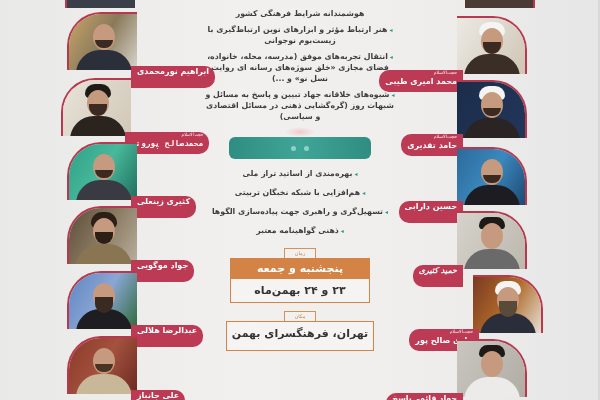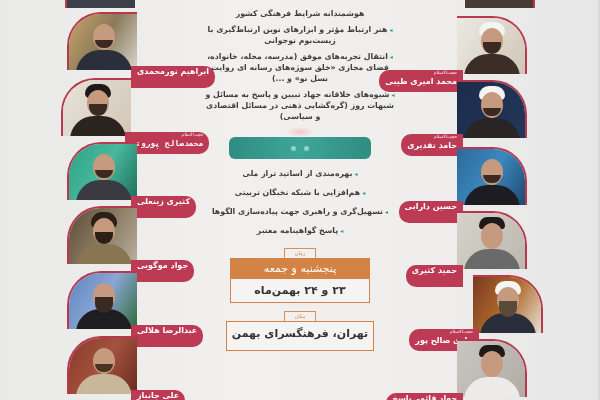--- a/index.html
+++ b/index.html
@@ -70,21 +70,21 @@
   .flourish {
     margin: 4px auto 0; width: 30px; height: 10px; border-radius: 50%;
     background: radial-gradient(#f2c9c9, transparent 70%);
   }
   .label-small {
     margin: 0 auto; width: 32px; height: 10px; border: 1px solid #d59258; border-bottom: none;
     font-size: 5px; color: #c77d3c; text-align: center; line-height: 9px; background: #f3f1ef;
   }
   .day-box {
     margin: 0 auto; width: 140px; height: 21px; background: #d28345;
-    color: #fff; font-size: 11px; font-weight: normal; text-align: center; line-height: 21px;
+    color: #fff; font-size: 11px; font-weight: bold; text-align: center; line-height: 21px;
   }
   .date-box {
     margin: 0 auto; width: 140px; height: 24px; border: 1px solid #d28345; border-top: none;
     background: #f6f4f2; color: #333; font-size: 11px; font-weight: bold; text-align: center; line-height: 23px;
   }
   .place-box {
     margin: 0 auto; width: 148px; height: 30px; border: 1px solid #d28345;
     background: #f6f4f2; color: #333; font-size: 11px; font-weight: bold; text-align: center; line-height: 24px;
   }
 </style>
@@ -212,21 +212,21 @@
       <div class="bg" style="background:linear-gradient(120deg,#2d6a9a,#3b88be 50%,#1e4a72)"></div>
       <div class="body" style="background:#1c1c22"></div>
       <div class="head"></div>
       <div class="beard" style="top:26px;height:8px"></div>
     </div>
     <div class="tag">
       <span class="name">حسین دارابی</span>
     </div>
   </div>
 
-  <div class="card right" style="left:407px; top:211px;">
+  <div class="card right" style="left:407px; top:211px;font-style:italic;">
     <div class="photo">
       <div class="bg" style="background:linear-gradient(120deg,#d6d3cc,#bdb8ae)"></div>
       <div class="body" style="background:#6a6a6a"></div>
       <div class="turban" style="background:#1e1a18;height:12px"></div>
       <div class="head"></div>
     </div>
     <div class="tag">
       <span class="name">حمید کثیری</span>
     </div>
   </div>
@@ -281,21 +281,21 @@
     <div class="ctext item" style="margin-bottom:8px">
       <span class="bullet">◂</span><span>بهره‌مندی از اساتید تراز ملی</span>
     </div>
     <div class="ctext item" style="margin-bottom:8px">
       <span class="bullet">◂</span><span>هم‌افزایی با شبکه نخبگان تربیتی</span>
     </div>
     <div class="ctext item" style="margin-bottom:8px">
       <span class="bullet">◂</span><span>تسهیل‌گری و راهبری جهت پیاده‌سازی الگوها</span>
     </div>
     <div class="ctext item" style="margin-bottom:12px">
-      <span class="bullet">◂</span><span>پاسخ گواهینامه معتبر</span>
+      <span class="bullet">◂</span><span>ذهنی گواهینامه معتبر</span>
     </div>
 
     <div class="label-small">زمان</div>
     <div class="day-box">پنجشنبه و جمعه</div>
     <div class="date-box">۲۳ و ۲۴ بهمن‌ماه</div>
     <div style="height:8px"></div>
     <div class="label-small">مکان</div>
     <div class="place-box">تهران، فرهنگسرای بهمن</div>
   </div>
 

